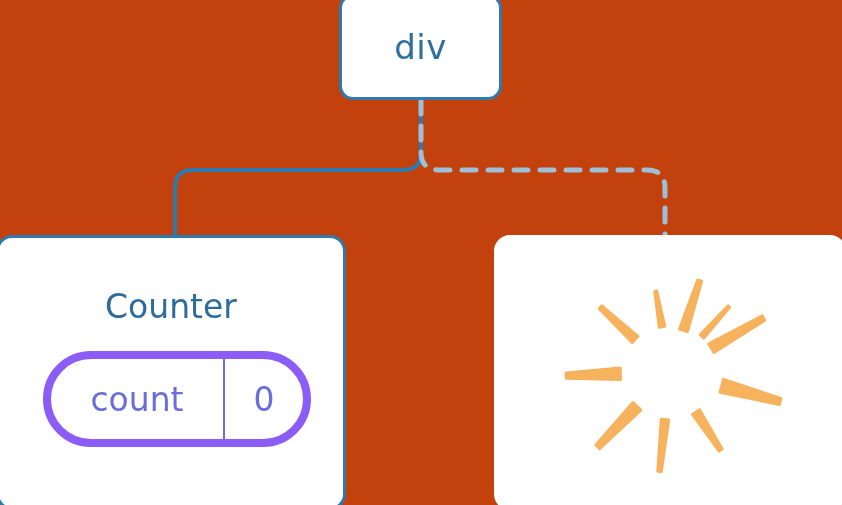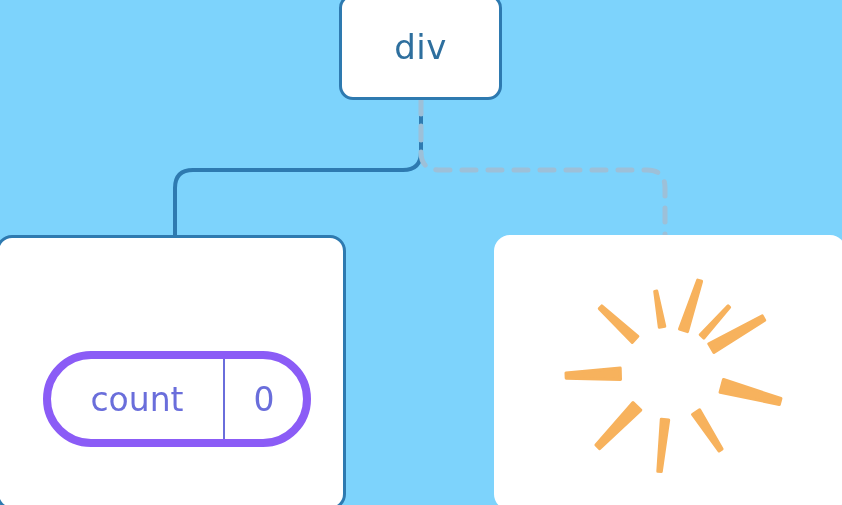--- a/index.html
+++ b/index.html
@@ -9,21 +9,21 @@
   body {
     width: 842px;
     height: 505px;
     overflow: hidden;
     font-family: "DejaVu Sans", sans-serif;
   }
   #stage {
     position: relative;
     width: 842px;
     height: 505px;
-    background: #7dd3fc;
+    background: #c2410c;
     overflow: hidden;
   }
   .edges {
     position: absolute;
     left: 0;
     top: 0;
     width: 842px;
     height: 505px;
     pointer-events: none;
   }
@@ -134,20 +134,21 @@
   <svg class="edges" viewBox="0 0 842 505" xmlns="http://www.w3.org/2000/svg">
     <path fill="none" stroke="#2e7ab0" stroke-width="4" stroke-linecap="round" stroke-linejoin="round" d="M 421 100 L 421 152 Q 421 170 403 170 L 193 170 Q 175 170 175 188 L 175 238"></path>
     <path fill="none" stroke="#9dc0d8" stroke-width="5" stroke-linecap="round" stroke-linejoin="round" stroke-dasharray="14 12" d="M 421 100 L 421 152 Q 421 170 439 170 L 647 170 Q 665 170 665 188 L 665 238"></path>
   </svg>
 
   <div class="node node-div">
     <span class="node-div-label">div</span>
   </div>
 
   <div class="node node-counter">
+    <div class="node-counter-label">Counter</div>
     <div class="pill">
       <div class="pill-key">count</div>
       <div class="pill-divider"></div>
       <div class="pill-val">0</div>
     </div>
   </div>
 
   <div class="node node-burst">
     <svg class="burst-svg" viewBox="0 0 352 275" xmlns="http://www.w3.org/2000/svg">
       <g id="sparkle-rays" fill="#f7b25d">

